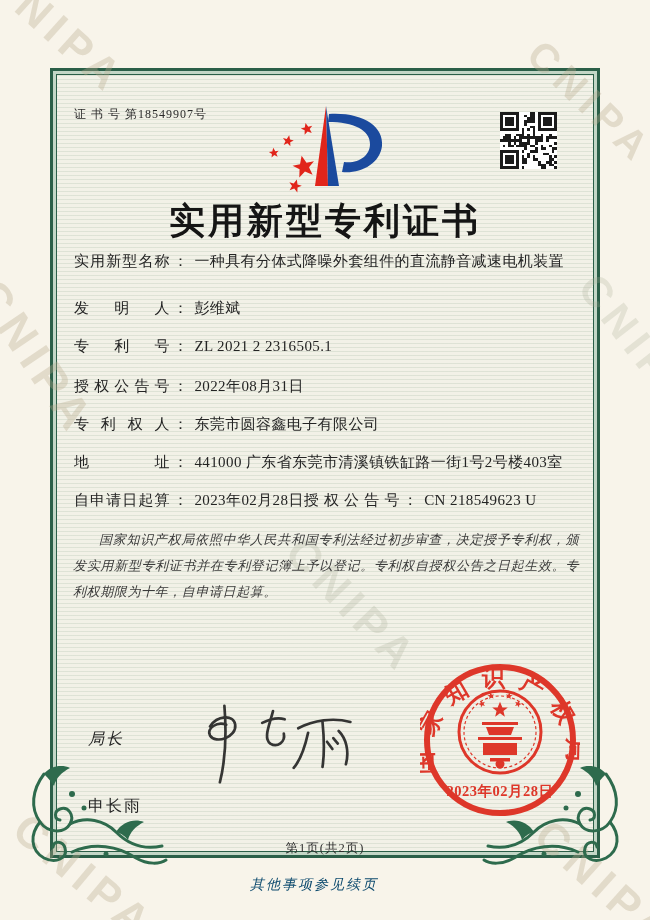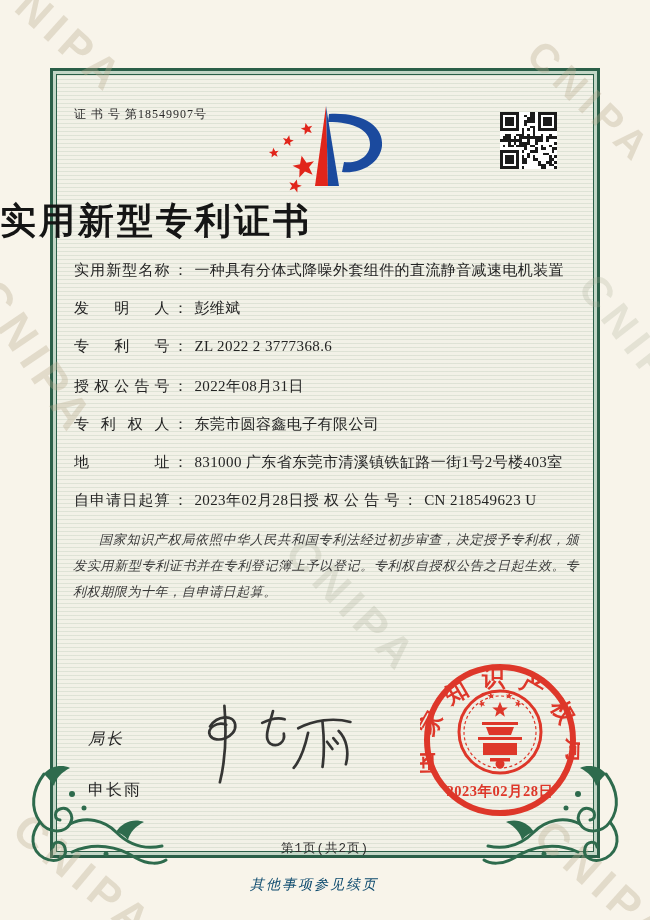--- a/index.html
+++ b/index.html
@@ -21,43 +21,43 @@
 
   .flourish{position:absolute;z-index:3;width:160px;height:110px;}
   .flourish.left{left:10px;top:764px;}
   .flourish.right{left:480px;top:764px;transform:scaleX(-1);}
 
   
   .content{position:absolute;inset:0;z-index:4;}
   .cert-no{position:absolute;left:74px;top:106px;font-size:12px;letter-spacing:1px;color:#2a2a2a;}
   .logo{position:absolute;left:262px;top:101px;width:150px;height:94px;}
   .qr{position:absolute;left:500px;top:112px;width:57px;height:57px;}
-  .title{position:absolute;left:0;right:0;top:197px;margin:0;
+  .title{position:absolute;left:0;right:0;top:197px;margin:0;text-align:center;
          font-size:36px;font-weight:700;letter-spacing:3px;color:#151515;}
 
   .row{position:absolute;left:74px;width:505px;font-size:15px;letter-spacing:0.4px;
        white-space:nowrap;color:#242424;}
   .flabel{display:inline-block;width:96px;text-align:justify;text-align-last:justify;vertical-align:baseline;}
   .fcolon{display:inline-block;margin:0 6px 0 3px;}
   .flabel2{display:inline-block;width:96px;text-align:justify;text-align-last:justify;}
 
   .paras{position:absolute;left:73px;top:527px;width:506px;font-size:13px;line-height:26px;
          font-style:italic;color:#3a3a3a;text-align:justify;letter-spacing:0.6px;}
   .paras p{margin:0 0 8px 0;text-indent:2em;}
 
   .sig-title{position:absolute;left:88px;top:729px;font-size:16px;letter-spacing:2px;
              font-family:"Liberation Sans","DejaVu Sans",sans-serif;color:#242424;font-style:italic;}
-  .sig-name{position:absolute;left:88px;top:780px;font-size:16px;letter-spacing:2px;
+  .sig-name{position:absolute;left:88px;top:796px;font-size:16px;letter-spacing:2px;
             font-family:"Liberation Sans","DejaVu Sans",sans-serif;color:#242424;}
   .sig-script{position:absolute;left:183px;top:700px;width:180px;height:88px;}
 
   .seal{position:absolute;left:420px;top:660px;width:160px;height:160px;opacity:0.93;}
 
   .page-num{position:absolute;left:0;right:0;top:840px;text-align:center;font-size:12.5px;
-            letter-spacing:1px;color:#2e2e2e;font-family:Liberation Mono, monospace;}
+            letter-spacing:1px;color:#2e2e2e;}
   .cont-note{position:absolute;left:250px;top:876px;font-size:14px;letter-spacing:2px;
              font-style:italic;color:#0c4a6e;}
 </style>
 </head>
 <body>
 
 <div class="page">
 
   <div class="wm" style="left:-28px;top:4px;font-size:44px;transform:rotate(42deg);">CNIPA</div>
   <div class="wm" style="left:512px;top:80px;font-size:40px;transform:rotate(44deg);">CNIPA</div>
@@ -342,37 +342,37 @@
             <rect x="8" y="20" width="1" height="1"></rect>
             <rect x="15" y="20" width="1" height="1"></rect>
             <rect x="16" y="20" width="1" height="1"></rect>
             <rect x="20" y="20" width="1" height="1"></rect>
           </g>
         </svg>
     </div>
 
     <h1 class="title">实用新型专利证书</h1>
 
-    <div class="row" style="top:261px">
+    <div class="row" style="top:252px">
       <span class="flabel">实用新型名称</span><span class="fcolon">：</span><span class="fvalue">一种具有分体式降噪外套组件的直流静音减速电机装置</span>
     </div>
     <div class="row" style="top:299px">
       <span class="flabel">发明人</span><span class="fcolon">：</span><span class="fvalue">彭维斌</span>
     </div>
     <div class="row" style="top:337px">
-      <span class="flabel">专利号</span><span class="fcolon">：</span><span class="fvalue">ZL 2022 2 3777368.6</span>
+      <span class="flabel">专利号</span><span class="fcolon">：</span><span class="fvalue">ZL 2021 2 2316505.1</span>
     </div>
     <div class="row" style="top:377px">
       <span class="flabel">授权公告号</span><span class="fcolon">：</span><span class="fvalue">2022年08月31日</span>
     </div>
     <div class="row" style="top:415px">
       <span class="flabel">专利权人</span><span class="fcolon">：</span><span class="fvalue">东莞市圆容鑫电子有限公司</span>
     </div>
     <div class="row" style="top:453px">
-      <span class="flabel">地址</span><span class="fcolon">：</span><span class="fvalue">831000 广东省东莞市清溪镇铁缸路一街1号2号楼403室</span>
+      <span class="flabel">地址</span><span class="fcolon">：</span><span class="fvalue">441000 广东省东莞市清溪镇铁缸路一街1号2号楼403室</span>
     </div>
     <div class="row" style="top:491px">
       <span class="flabel">自申请日起算</span><span class="fcolon">：</span><span class="fvalue">2023年02月28日</span><span class="flabel2">授权公告号</span><span class="fcolon">：</span><span class="fvalue">CN 218549623 U</span>
     </div>
 
     <div class="paras">
       <p>国家知识产权局依照中华人民共和国专利法经过初步审查，决定授予专利权，颁发实用新型专利证书并在专利登记簿上予以登记。专利权自授权公告之日起生效。专利权期限为十年，自申请日起算。</p>
     </div>
 
     <div class="sig-title">局长</div>

